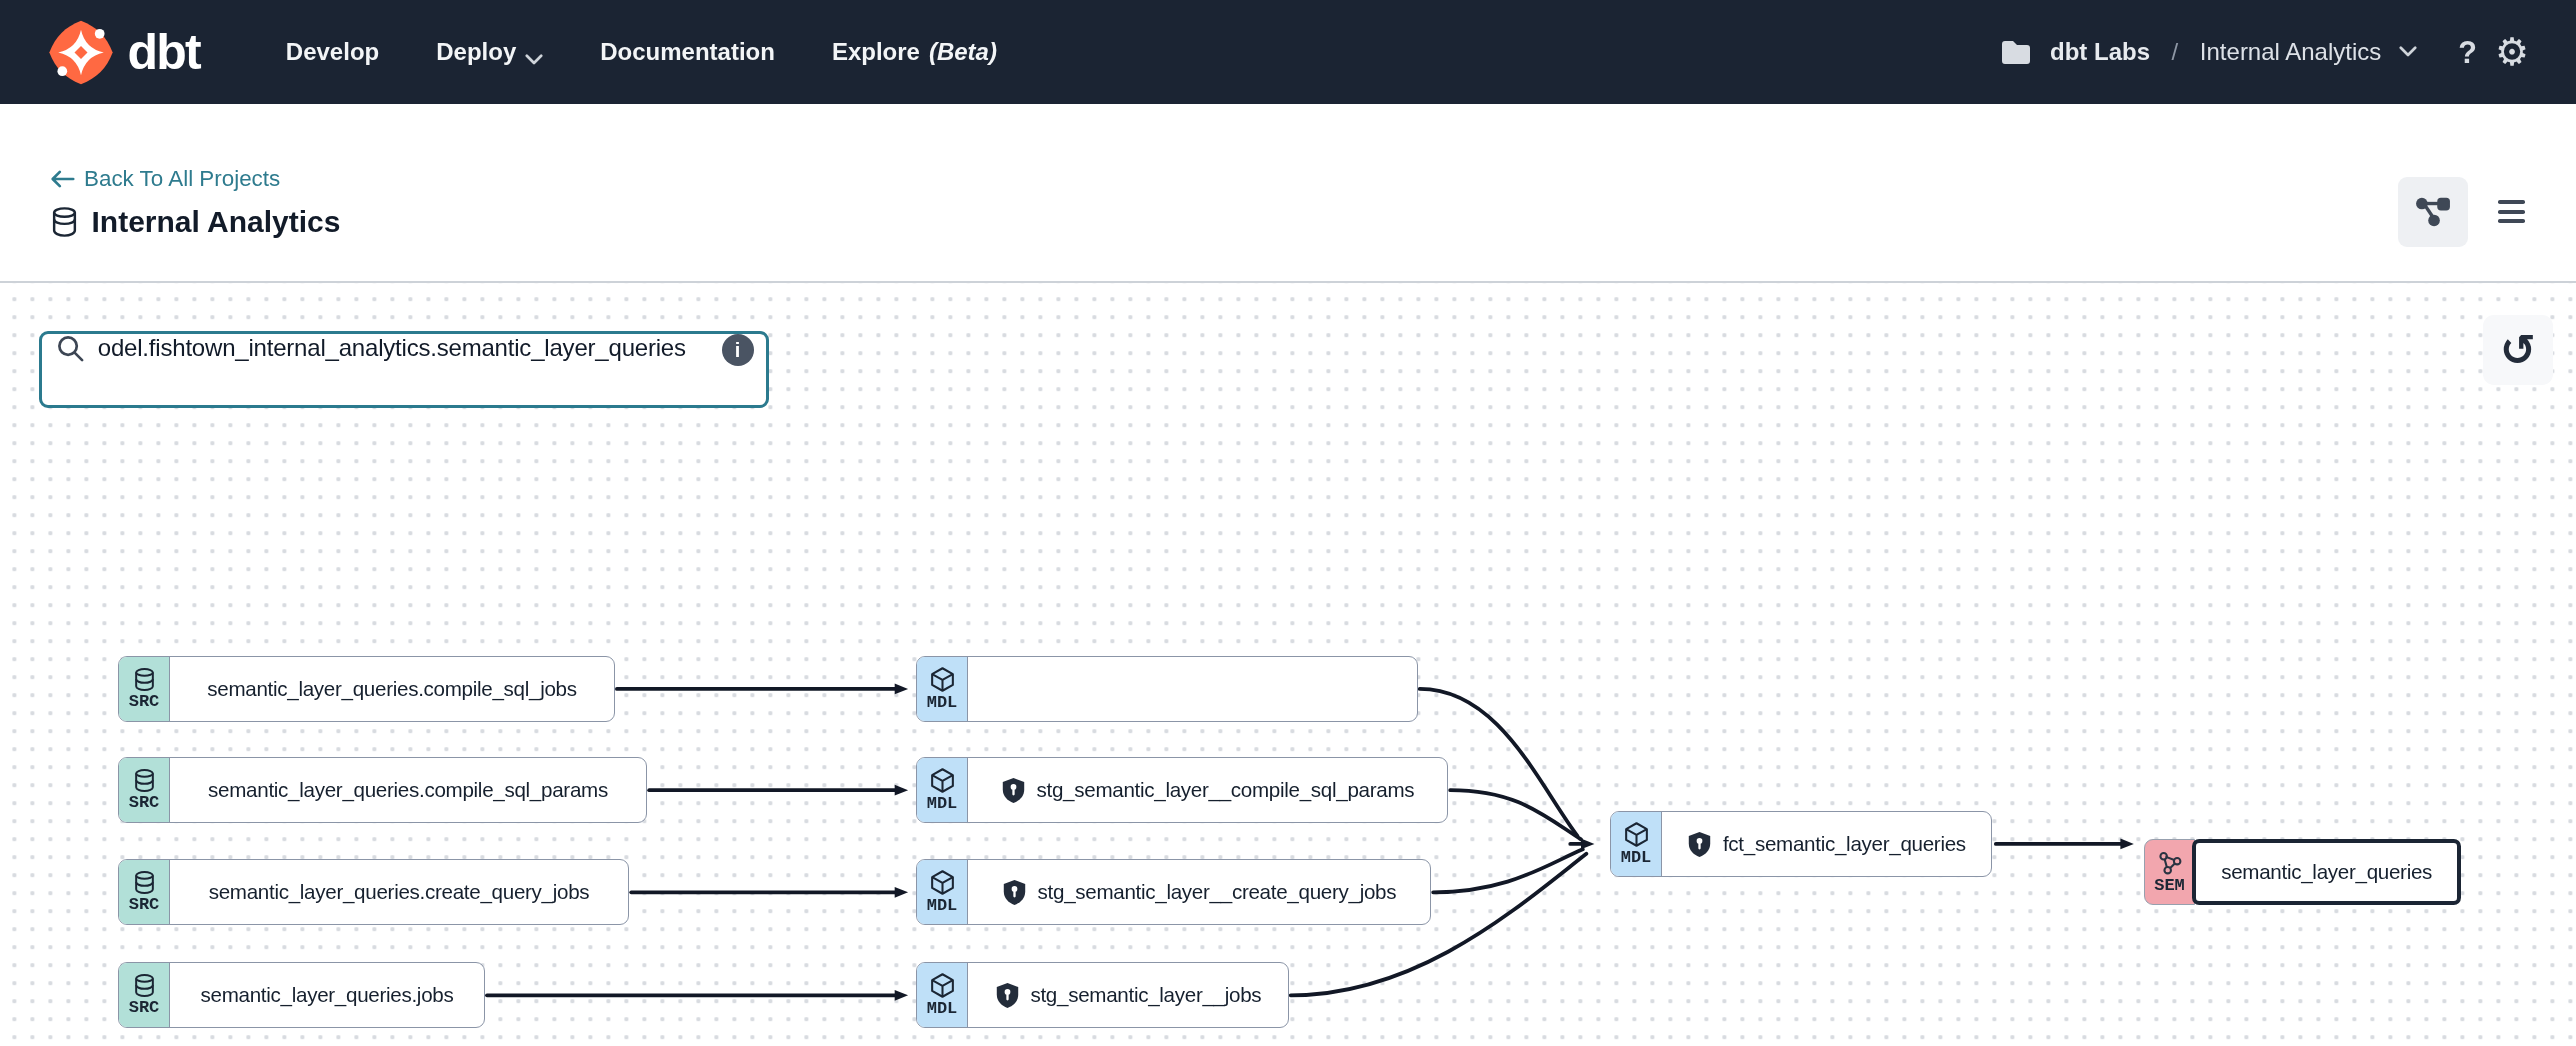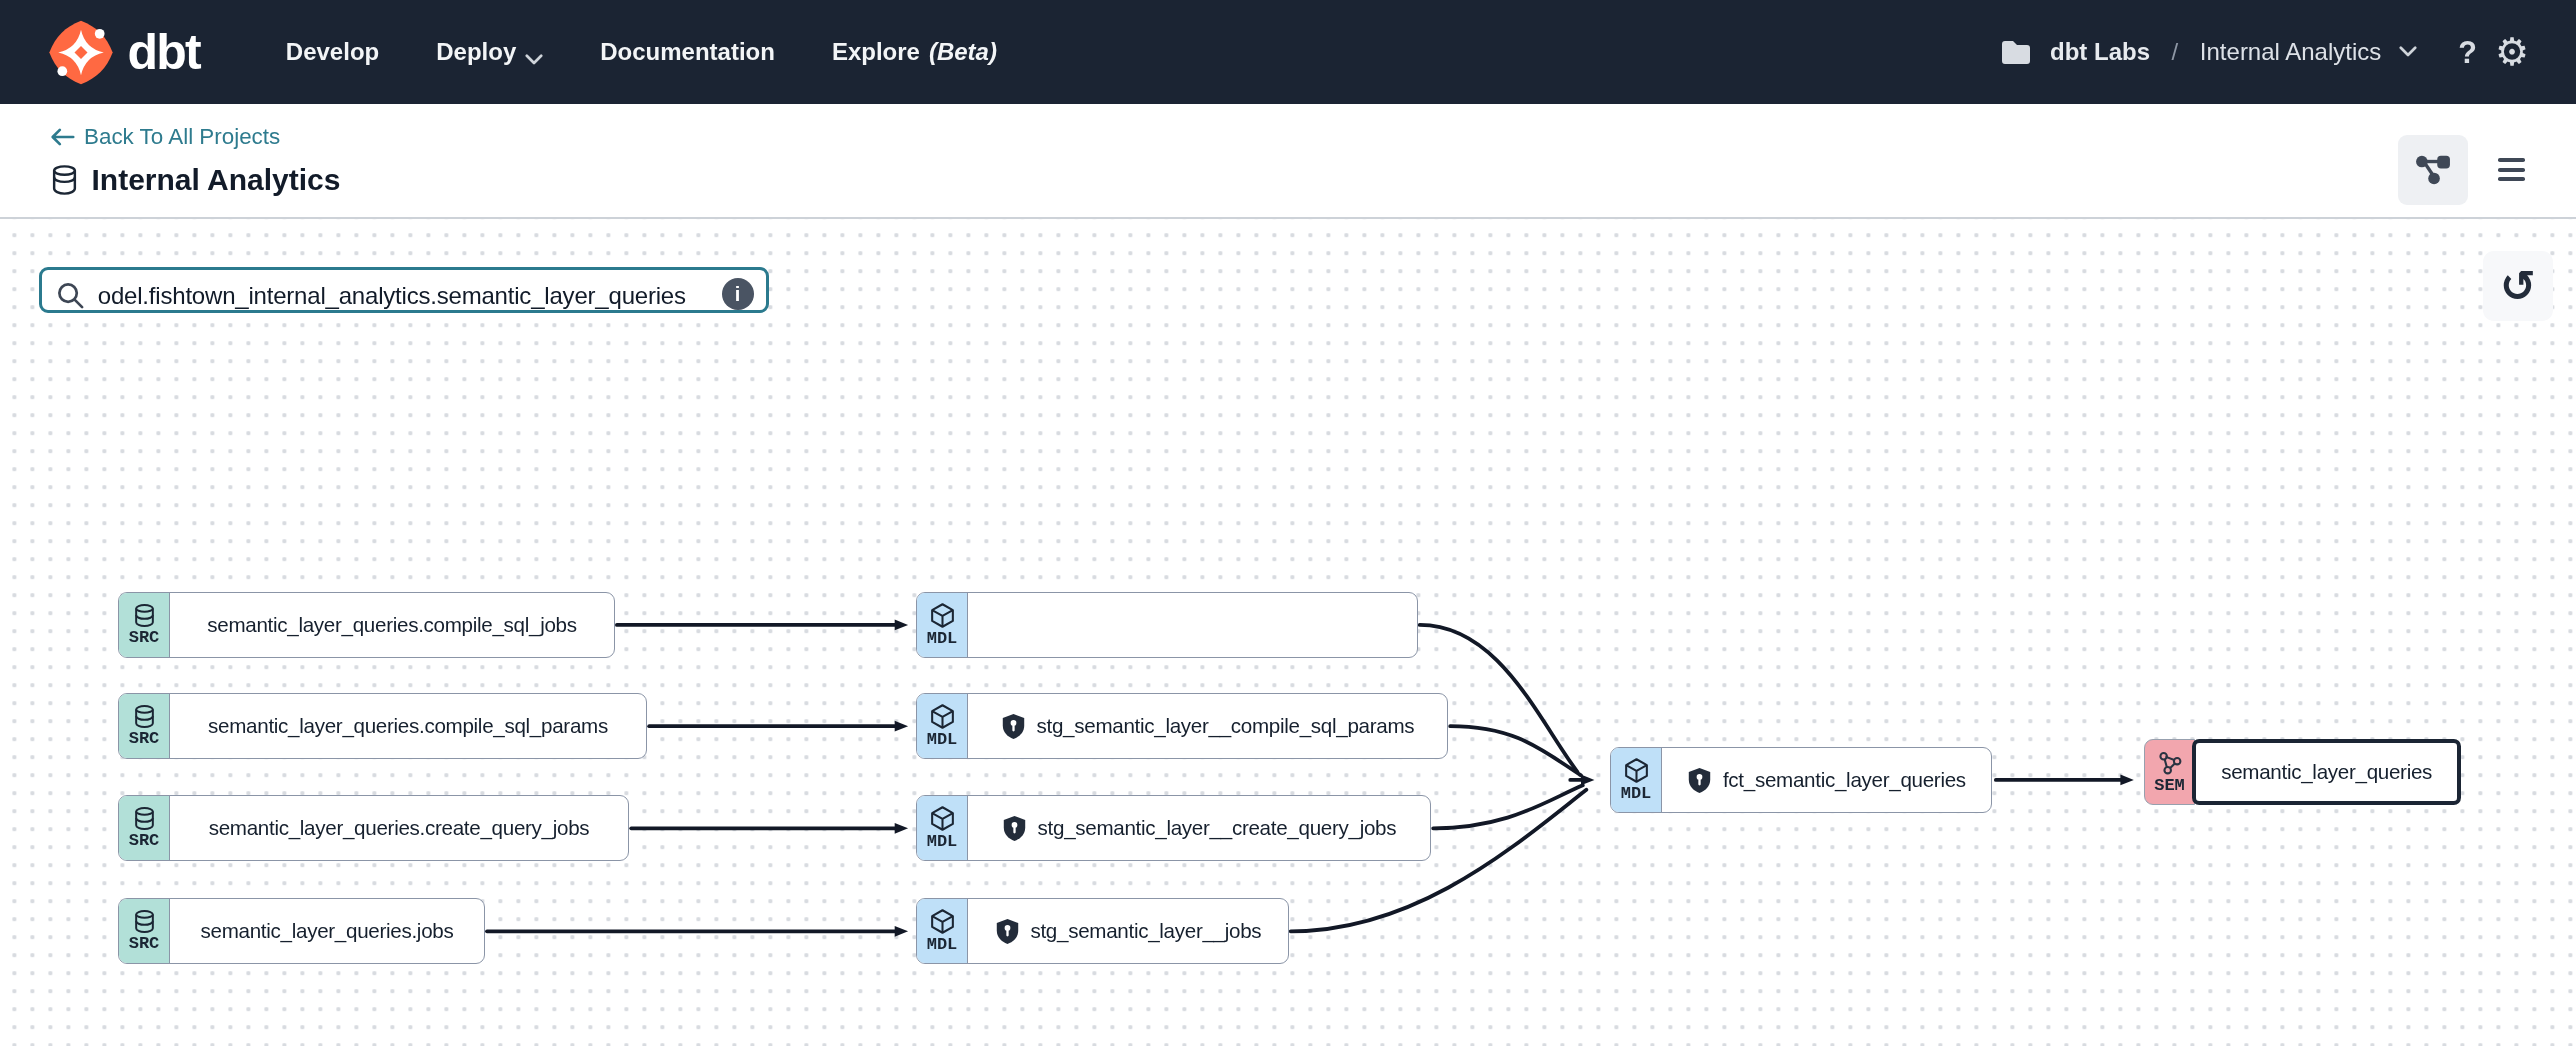--- a/index.html
+++ b/index.html
@@ -15,39 +15,39 @@
               font-weight:600; cursor:pointer; }
   .nav-item .beta { font-style:italic; font-weight:600; }
   .nav-right { margin-left:auto; display:flex; align-items:center; gap:18px; color:#d8dce2; }
   .acct { font-size:24px; font-weight:700; color:#e8ebef; }
   .crumb-sep { font-size:24px; color:#8e97a5; margin:0 3.6px; }
   .proj { font-size:24px; font-weight:400; color:#dde1e7; }
   .q-icon { font-size:30.5px; font-weight:700; color:#d8dce2; margin-left:23px; cursor:pointer; }
   .gear { font-family:"DejaVu Sans", sans-serif; font-size:38px; color:#d8dce2; cursor:pointer; line-height:1; }
 
   
-  .pagehead { height:115px; background:#fff; border-bottom:2.7px solid #cdd2d8; position:relative;
-              padding:20px 0 0 50px; }
+  .pagehead { height:137px; background:#fff; border-bottom:2.7px solid #cdd2d8; position:relative;
+              padding:20px 0 0 50px;margin-top:42px; }
   .back-link { display:flex; align-items:center; gap:9px; color:#2e7b8e; font-size:22.4px;
                font-weight:500; cursor:pointer; width:max-content; }
   .title-row { display:flex; align-items:center; gap:12.5px; margin-top:12.5px; }
   .page-title { font-size:30px; font-weight:700; color:#121b29; }
   .head-actions { position:absolute; right:47px; top:30.5px; display:flex; align-items:center; gap:27px; }
   .lineage-btn { width:70px; height:70px; background:#eef0f3; border-radius:9px; display:flex;
                  align-items:center; justify-content:center; cursor:pointer; }
   .hamburger { display:flex; flex-direction:column; gap:5.4px; cursor:pointer; padding:3.6px; }
   .hamburger div { width:27px; height:4px; background:#3f4856; border-radius:1.8px; }
 
   
   .canvas { position:relative; height:827px; background-color:#ffffff;
             background-image:radial-gradient(circle, #d8dbe0 2px, transparent 2.3px);
             background-size:18px 18px; background-position:5.4px 7.2px; }
 
-  .searchbox { position:absolute; left:39px; top:48px; width:730px; height:46px; background:#fff;
-               border:3.1px solid #2b7a8e; border-radius:9px; display:flex; align-items:flex-end;
+  .searchbox { position:absolute; left:39px; top:48px; width:730px; height:77px; background:#fff;
+               border:3.1px solid #2b7a8e; border-radius:9px; display:flex; align-items:flex-start;
                padding:0 12.5px 0 14.3px; gap:12.5px; }
   .search-text { flex:1; font-size:24px; color:#121b29; white-space:nowrap; overflow:hidden;
                  text-decoration:underline dotted #e8604f; text-decoration-thickness:3.1px;
                  text-underline-offset:6.3px; letter-spacing:-0.2px; }
   .info-dot { width:32px; height:32px; border-radius:50%; background:#4a5463; color:#fff;
               font-size:20px; font-weight:700; display:flex; align-items:center; justify-content:center;
               flex:0 0 auto; cursor:pointer; }
 
   .reset-btn { position:absolute; right:23px; top:32px; width:70px; height:70px; background:#f7f8fa;
                border-radius:10.8px; display:flex; align-items:center; justify-content:center; cursor:pointer; }
@@ -319,21 +319,21 @@
     <div class="nbody">
       <svg width="25" height="27" viewBox="0 0 28 30">
         <path d="M14 1 L26 5.5 V14 C26 21.5 21 26.5 14 29 C7 26.5 2 21.5 2 14 V5.5 Z" fill="#232c3a"></path>
         <circle cx="14" cy="11" r="3.2" fill="#ffffff"></circle>
         <rect x="12.7" y="13" width="2.6" height="7.5" rx="1.3" fill="#ffffff"></rect>
       </svg>
       <span class="nlabel">fct_semantic_layer_queries</span>
     </div>
   </div>
 
-  <div class="node selected" style="left:2144px; top:520px; width:317px">
+  <div class="node selected" style="left:2144px; top:556px; width:317px">
     <div class="badge sem">
       <svg width="27" height="27" viewBox="0 0 30 30">
         <path d="M10.5 8.5 L21 12.5 M9.5 11 L12 20 M21.5 15.5 L15.5 21.5" stroke="#2a3342" stroke-width="2.3" fill="none"></path>
         <circle cx="8.5" cy="8" r="3.6" fill="none" stroke="#2a3342" stroke-width="2.3"></circle>
         <circle cx="23.5" cy="13.5" r="3.6" fill="none" stroke="#2a3342" stroke-width="2.3"></circle>
         <circle cx="13" cy="23.5" r="3.6" fill="none" stroke="#2a3342" stroke-width="2.3"></circle>
       </svg>
       <span>SEM</span>
     </div>
     <div class="sel-body">

